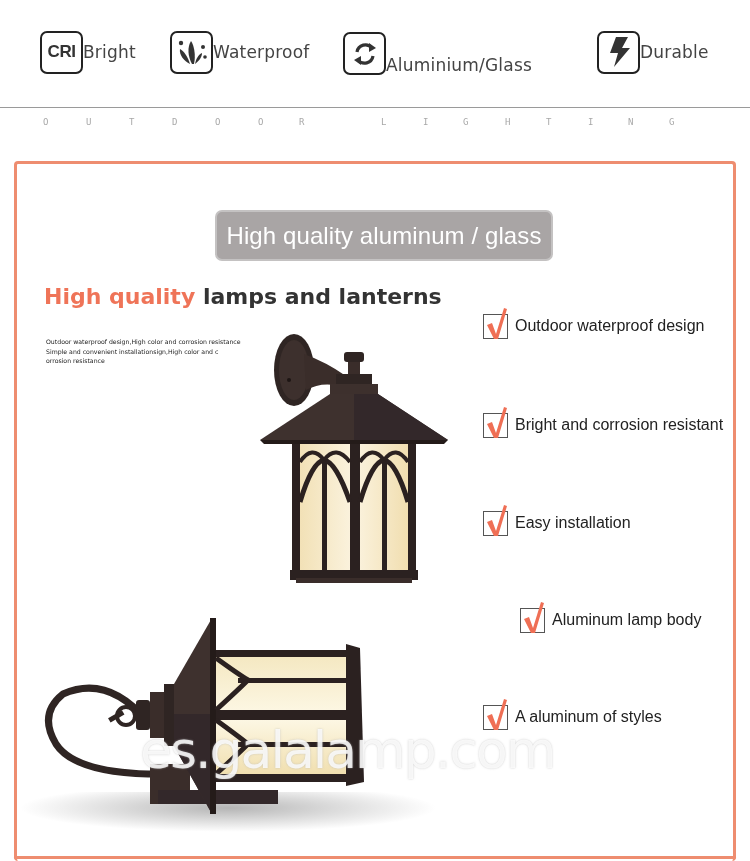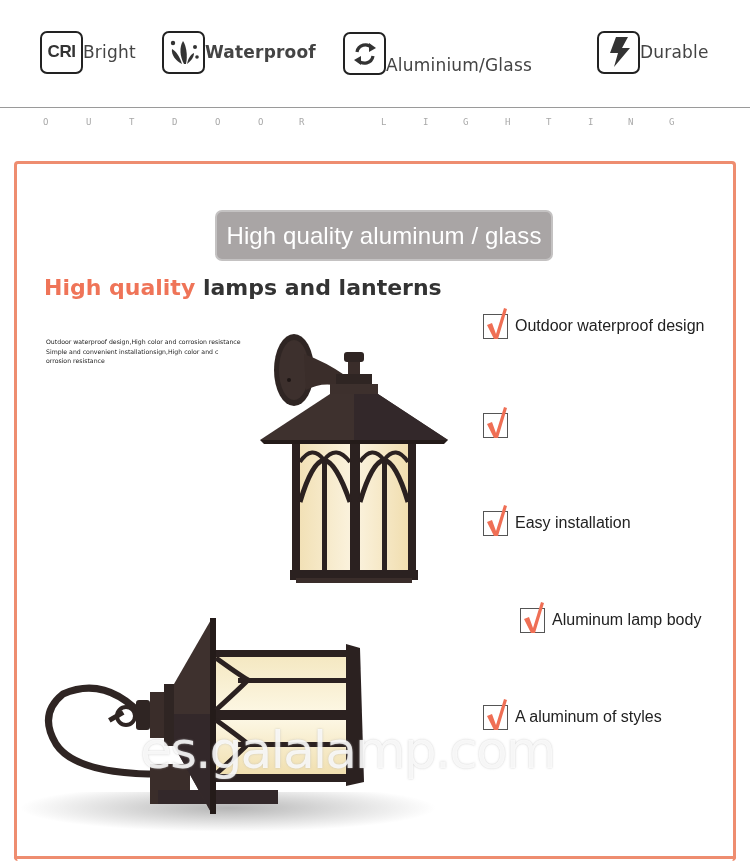--- a/index.html
+++ b/index.html
@@ -29,21 +29,21 @@
     }
     .panel-bottom { position: absolute; top: 856px; left: 14px; width: 722px; height: 3px; background: #ee8d70; border-radius: 2px; }
 
     .pill {
       position: absolute; top: 202px; left: 215px; width: 338px; height: 51px;
       background: #a9a5a5; border-radius: 7px; border: 2px solid #c4c2c2;
       display: flex; align-items: center; justify-content: center;
       color: #fff; font-family: "Liberation Sans", sans-serif; font-size: 24px; letter-spacing: 0.1px; margin-top: 8px;
     }
 
-    .headline { position: absolute; top: 275px; left: 44px; font-family: "DejaVu Sans", sans-serif; font-size: 22px; font-weight: bold; white-space: nowrap; }
+    .headline { position: absolute; top: 284px; left: 44px; font-family: "DejaVu Sans", sans-serif; font-size: 22px; font-weight: bold; white-space: nowrap; }
     .headline .accent { color: #ef7458; }
     .headline .dark { color: #333; }
 
     .small-desc { position: absolute; top: 337px; left: 46px; width: 200px; font-size: 6.2px; line-height: 9.5px; color: #222; font-family: "DejaVu Sans", sans-serif; }
 
     
     .check-item { position: absolute; left: 483px; height: 26px; display: flex; align-items: center; }
     .check-box { width: 25px; height: 25px; border: 1px solid #555; position: relative; background: #fff; }
     .check-box svg { position: absolute; left: 2px; top: -8px; }
     .check-label { margin-left: 7px; font-family: "Liberation Sans", sans-serif; font-size: 16px; color: #222; white-space: nowrap; }
@@ -62,21 +62,21 @@
 </head>
 <body>
 
 <div class="features">
   <div class="feature" style="left:40px;">
     <div class="icon-box">
       <span class="cri-text">CRI</span>
     </div>
     <span class="label">Bright</span>
   </div>
-  <div class="feature" style="left:162px;font-weight:bold;">
+  <div class="feature" style="left:170px;">
     <div class="icon-box">
       <svg width="34" height="30" viewBox="0 0 34 30">
         <path d="M17 27 C13 20 12 10 16 4 C19 8 21 18 19 27 Z" fill="#333"></path>
         <path d="M15 27 C9 24 4 18 5 12 C9 14 13 20 15 27 Z" fill="#333"></path>
         <path d="M20 27 C24 24 27 20 27 16 C23 18 21 22 20 27 Z" fill="#333"></path>
         <circle cx="6" cy="6" r="2.2" fill="#333"></circle>
         <circle cx="28" cy="10" r="2" fill="#333"></circle>
         <circle cx="30" cy="20" r="1.8" fill="#333"></circle>
       </svg>
     </div>
@@ -144,20 +144,21 @@
       </svg>
   </div>
   <span class="check-label">Outdoor waterproof design</span>
 </div>
 <div class="check-item" style="top:412px;">
   <div class="check-box">
     <svg width="22" height="32" viewBox="0 0 22 32">
         <path d="M1 18 L6 16 L10 27 L18 1 L21 2 L12 32 L8 32 Z" fill="#ef6f55"></path>
       </svg>
   </div>
+  <span class="check-label">Bright and corrosion resistant</span>
 </div>
 <div class="check-item" style="top:510px;">
   <div class="check-box">
     <svg width="22" height="32" viewBox="0 0 22 32">
         <path d="M1 18 L6 16 L10 27 L18 1 L21 2 L12 32 L8 32 Z" fill="#ef6f55"></path>
       </svg>
   </div>
   <span class="check-label">Easy installation</span>
 </div>
 <div class="check-item" style="top:607px;padding-left:37px;">

